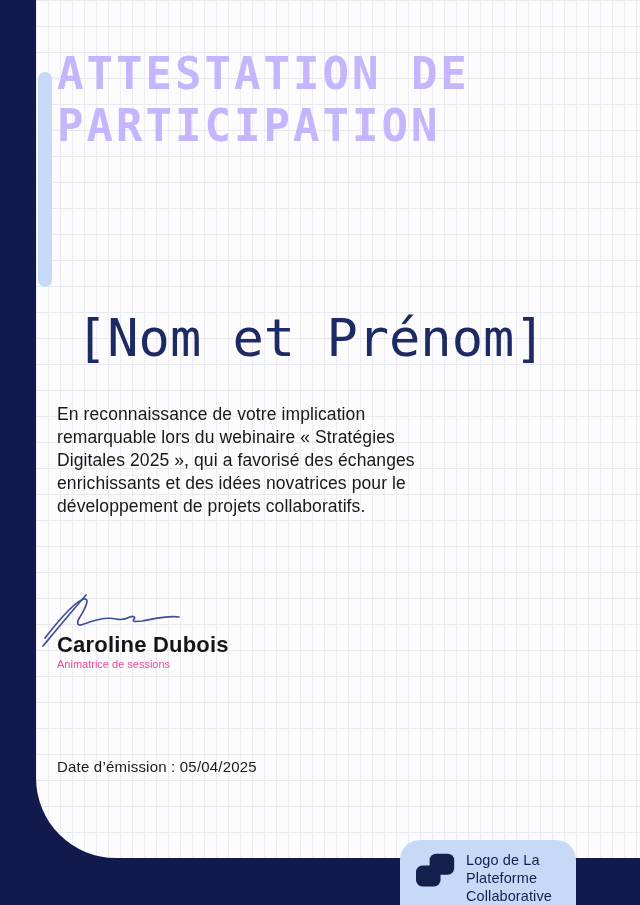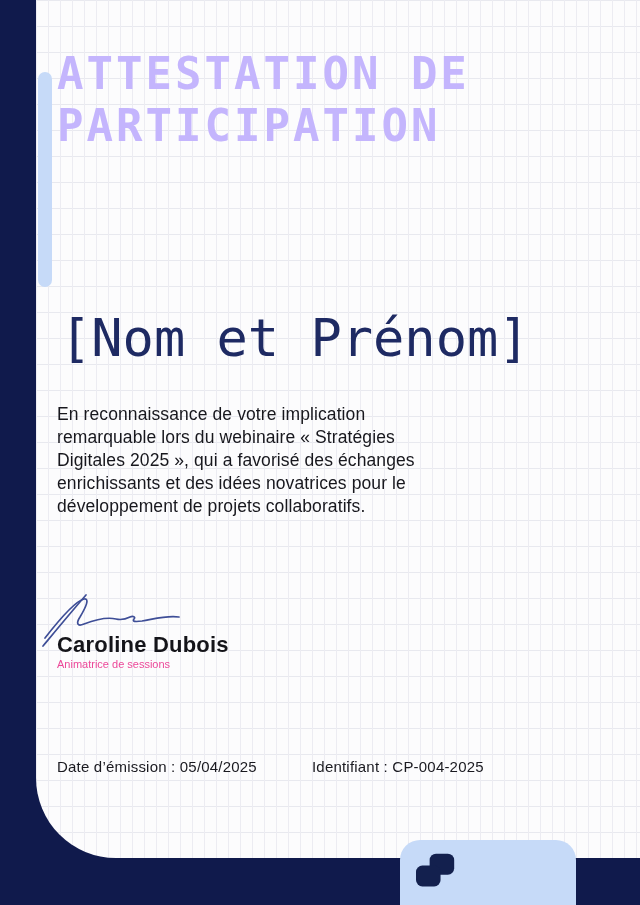--- a/index.html
+++ b/index.html
@@ -34,21 +34,21 @@
     position:absolute;left:57px;top:48px;width:478px;
     font-family:"DejaVu Sans Mono", monospace;
     font-size:44px;line-height:52px;font-weight:700;letter-spacing:3px;
     color:#c4b5fd;
   }
   .intro{
     position:absolute;left:57px;top:260px;
     font-size:17px;color:#1c1c22;letter-spacing:.2px;
   }
   .recipient{
-    position:absolute;left:60px;top:308px;
+    position:absolute;left:76px;top:308px;
     font-family:"DejaVu Sans Mono", monospace;
     font-size:52px;font-weight:400;color:var(--name-navy);white-space:nowrap;
   }
   .body-text{
     position:absolute;left:57px;top:403px;width:396px;
     font-size:17.5px;line-height:23px;color:#17171d;letter-spacing:.1px;
   }
   .sig-col{position:absolute;top:560px;width:240px;}
   .sig-col.c1{left:57px;}
   .sig-col.c2{left:312px;}
@@ -97,25 +97,26 @@
     </svg>
     <div class="sig-name">Caroline Dubois</div>
     <div class="sig-role">Animatrice de sessions</div>
   </div>
 
 
   <div class="footer-item f1">
     <span>Date d’émission :</span>
     <span>05/04/2025</span>
   </div>
-  <div class="footer-item f2">
-    <span>Identifiant :</span>
-    <span>CP-004-2025</span>
-  </div>
 
   <div class="logo-box">
     <svg class="logo-icon" width="40" height="36" viewBox="0 0 44 38">
       <rect x="15" y="0" width="27" height="23" rx="7" fill="#13204e"></rect>
       <rect x="0" y="13" width="27" height="23" rx="7" fill="#13204e"></rect>
     </svg>
+    <div class="logo-text">
+      <div>Logo de La</div>
+      <div>Plateforme</div>
+      <div>Collaborative</div>
+    </div>
   </div>
 
 </div>
 
 </body></html>

